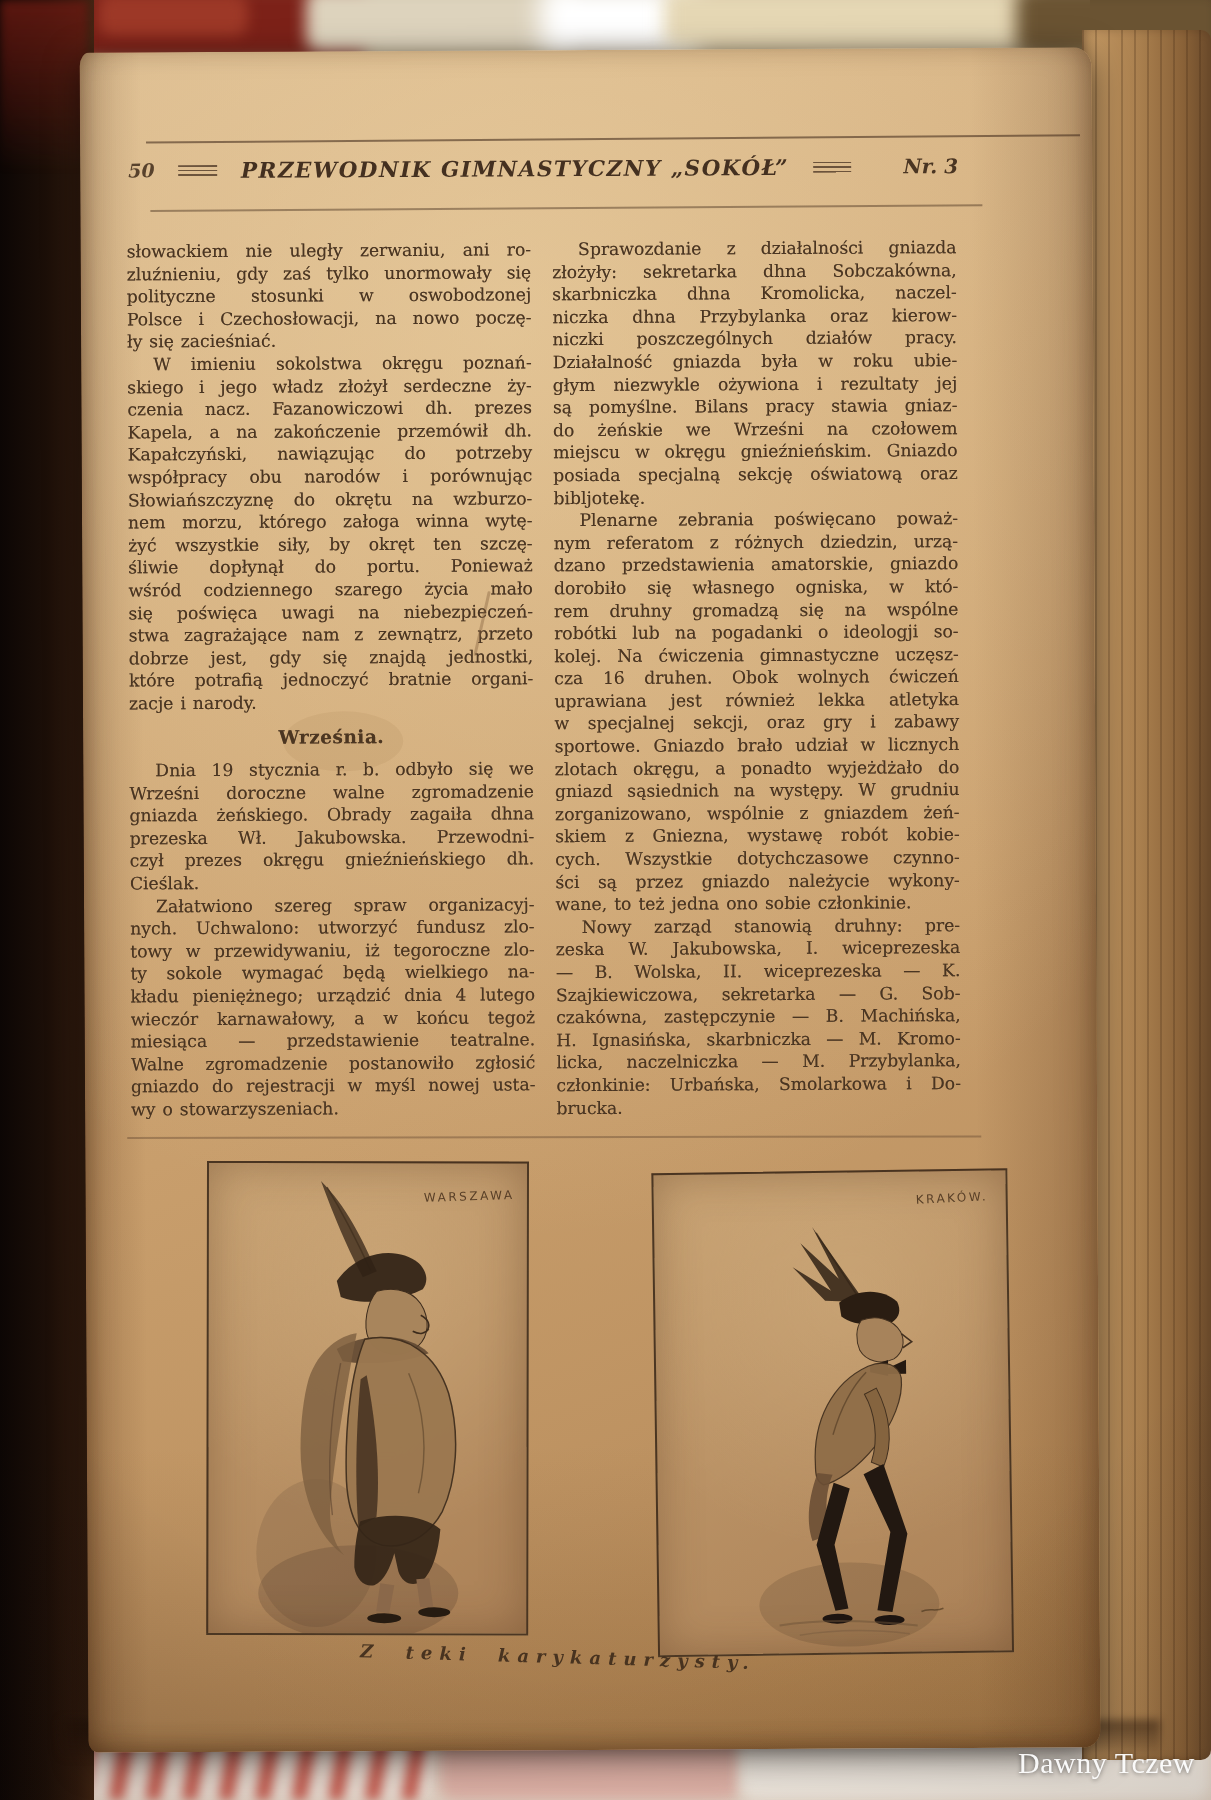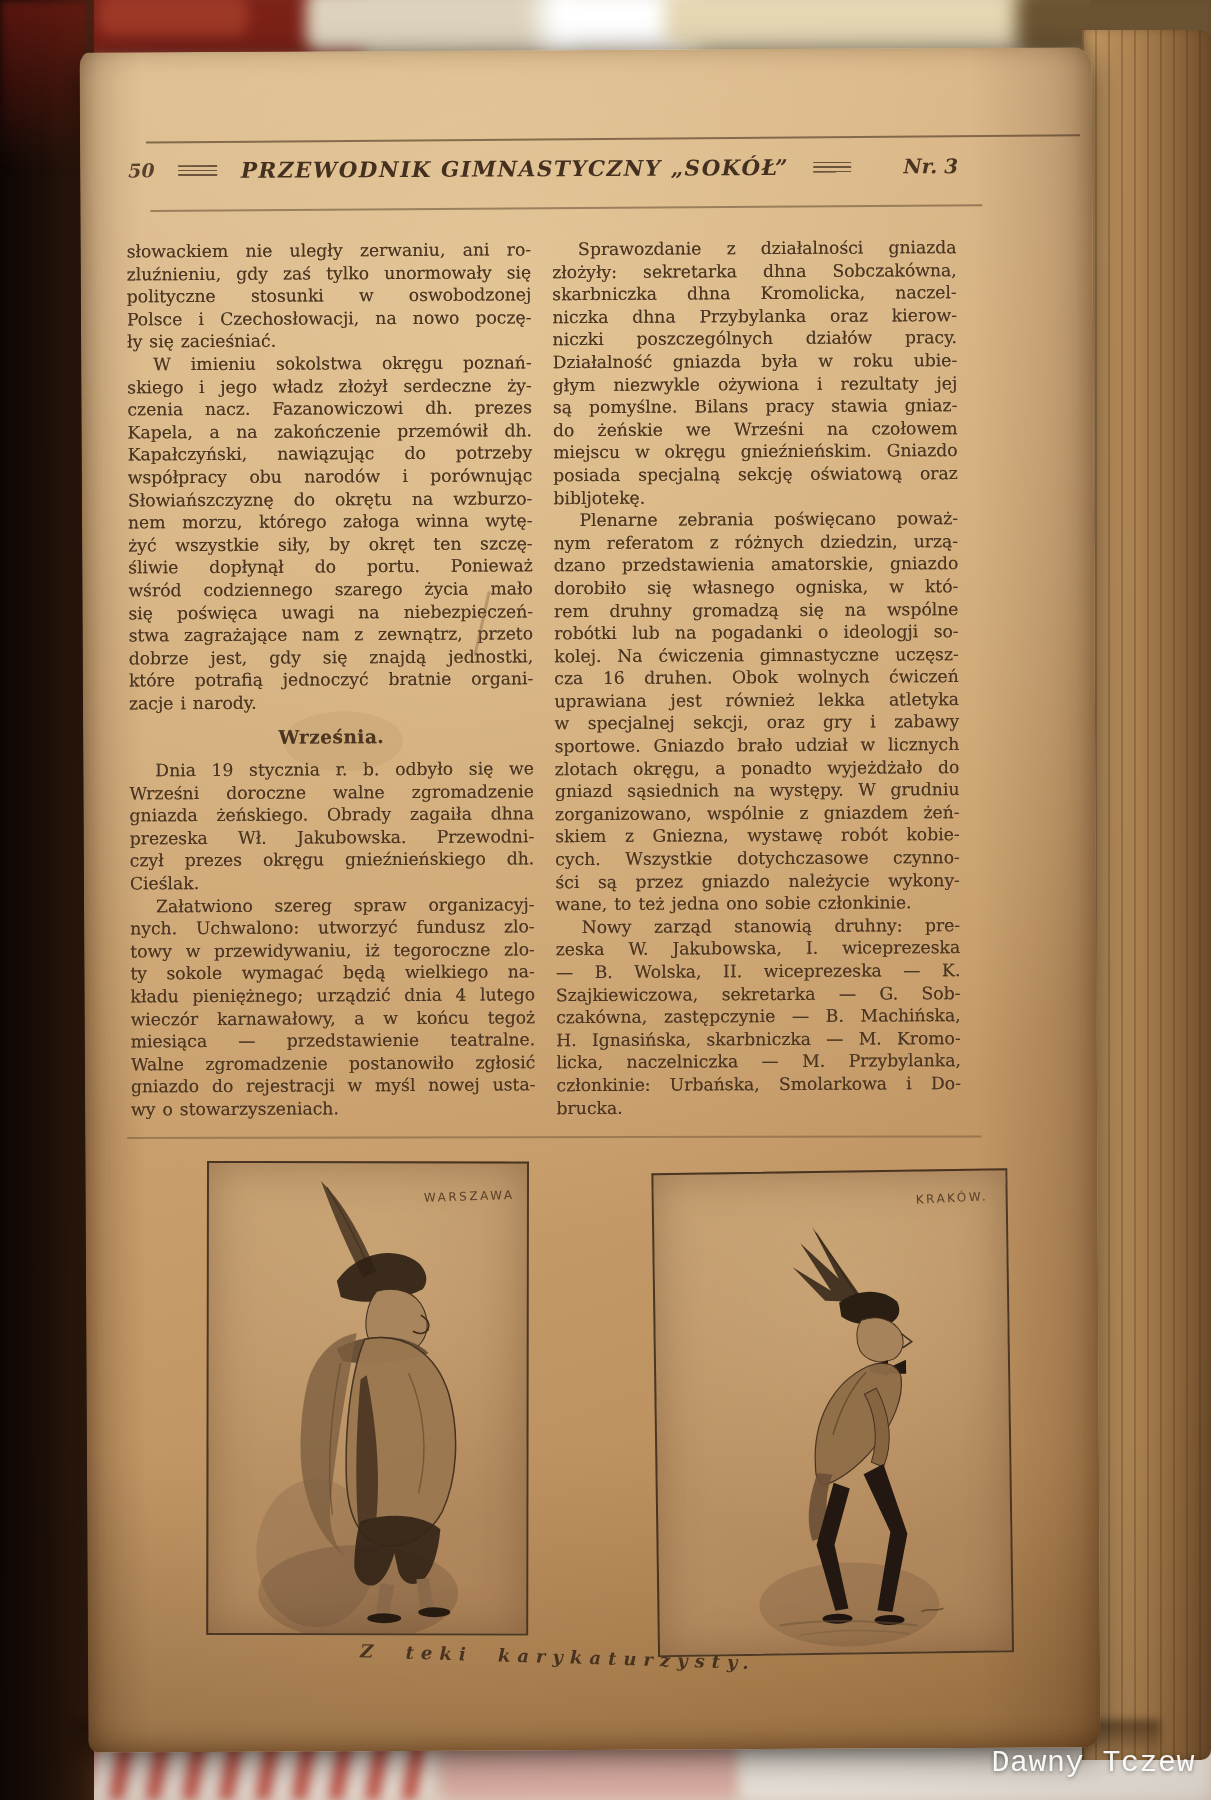--- a/index.html
+++ b/index.html
@@ -110,21 +110,21 @@
   .pencil-mark {
     position:absolute; left:398px; top:540px; width:3px; height:66px;
     background:rgba(130,95,60,.4); border-radius:3px; transform:rotate(13deg);
   }
   .stain { position:absolute; border-radius:50%; background:rgba(110,70,35,.07); }
   .stain1 { left:200px; top:660px;  width:120px; height:60px; }
   .stain2 { left:700px; top:1400px; width:160px; height:90px; }
   
   .watermark {
     position:absolute; right:16px; bottom:20px; z-index:10;
-    font-family:Liberation Mono, monospace; font-size:30px;
+    font-family:Liberation Serif, serif; font-size:30px;
     color:rgba(255,255,255,.94); letter-spacing:.5px;
     text-shadow:0 1px 4px rgba(0,0,0,.45);
   }
 </style>
 </head>
 <body>
 
 <div class="photo">
 
   <div class="top-base"></div>

